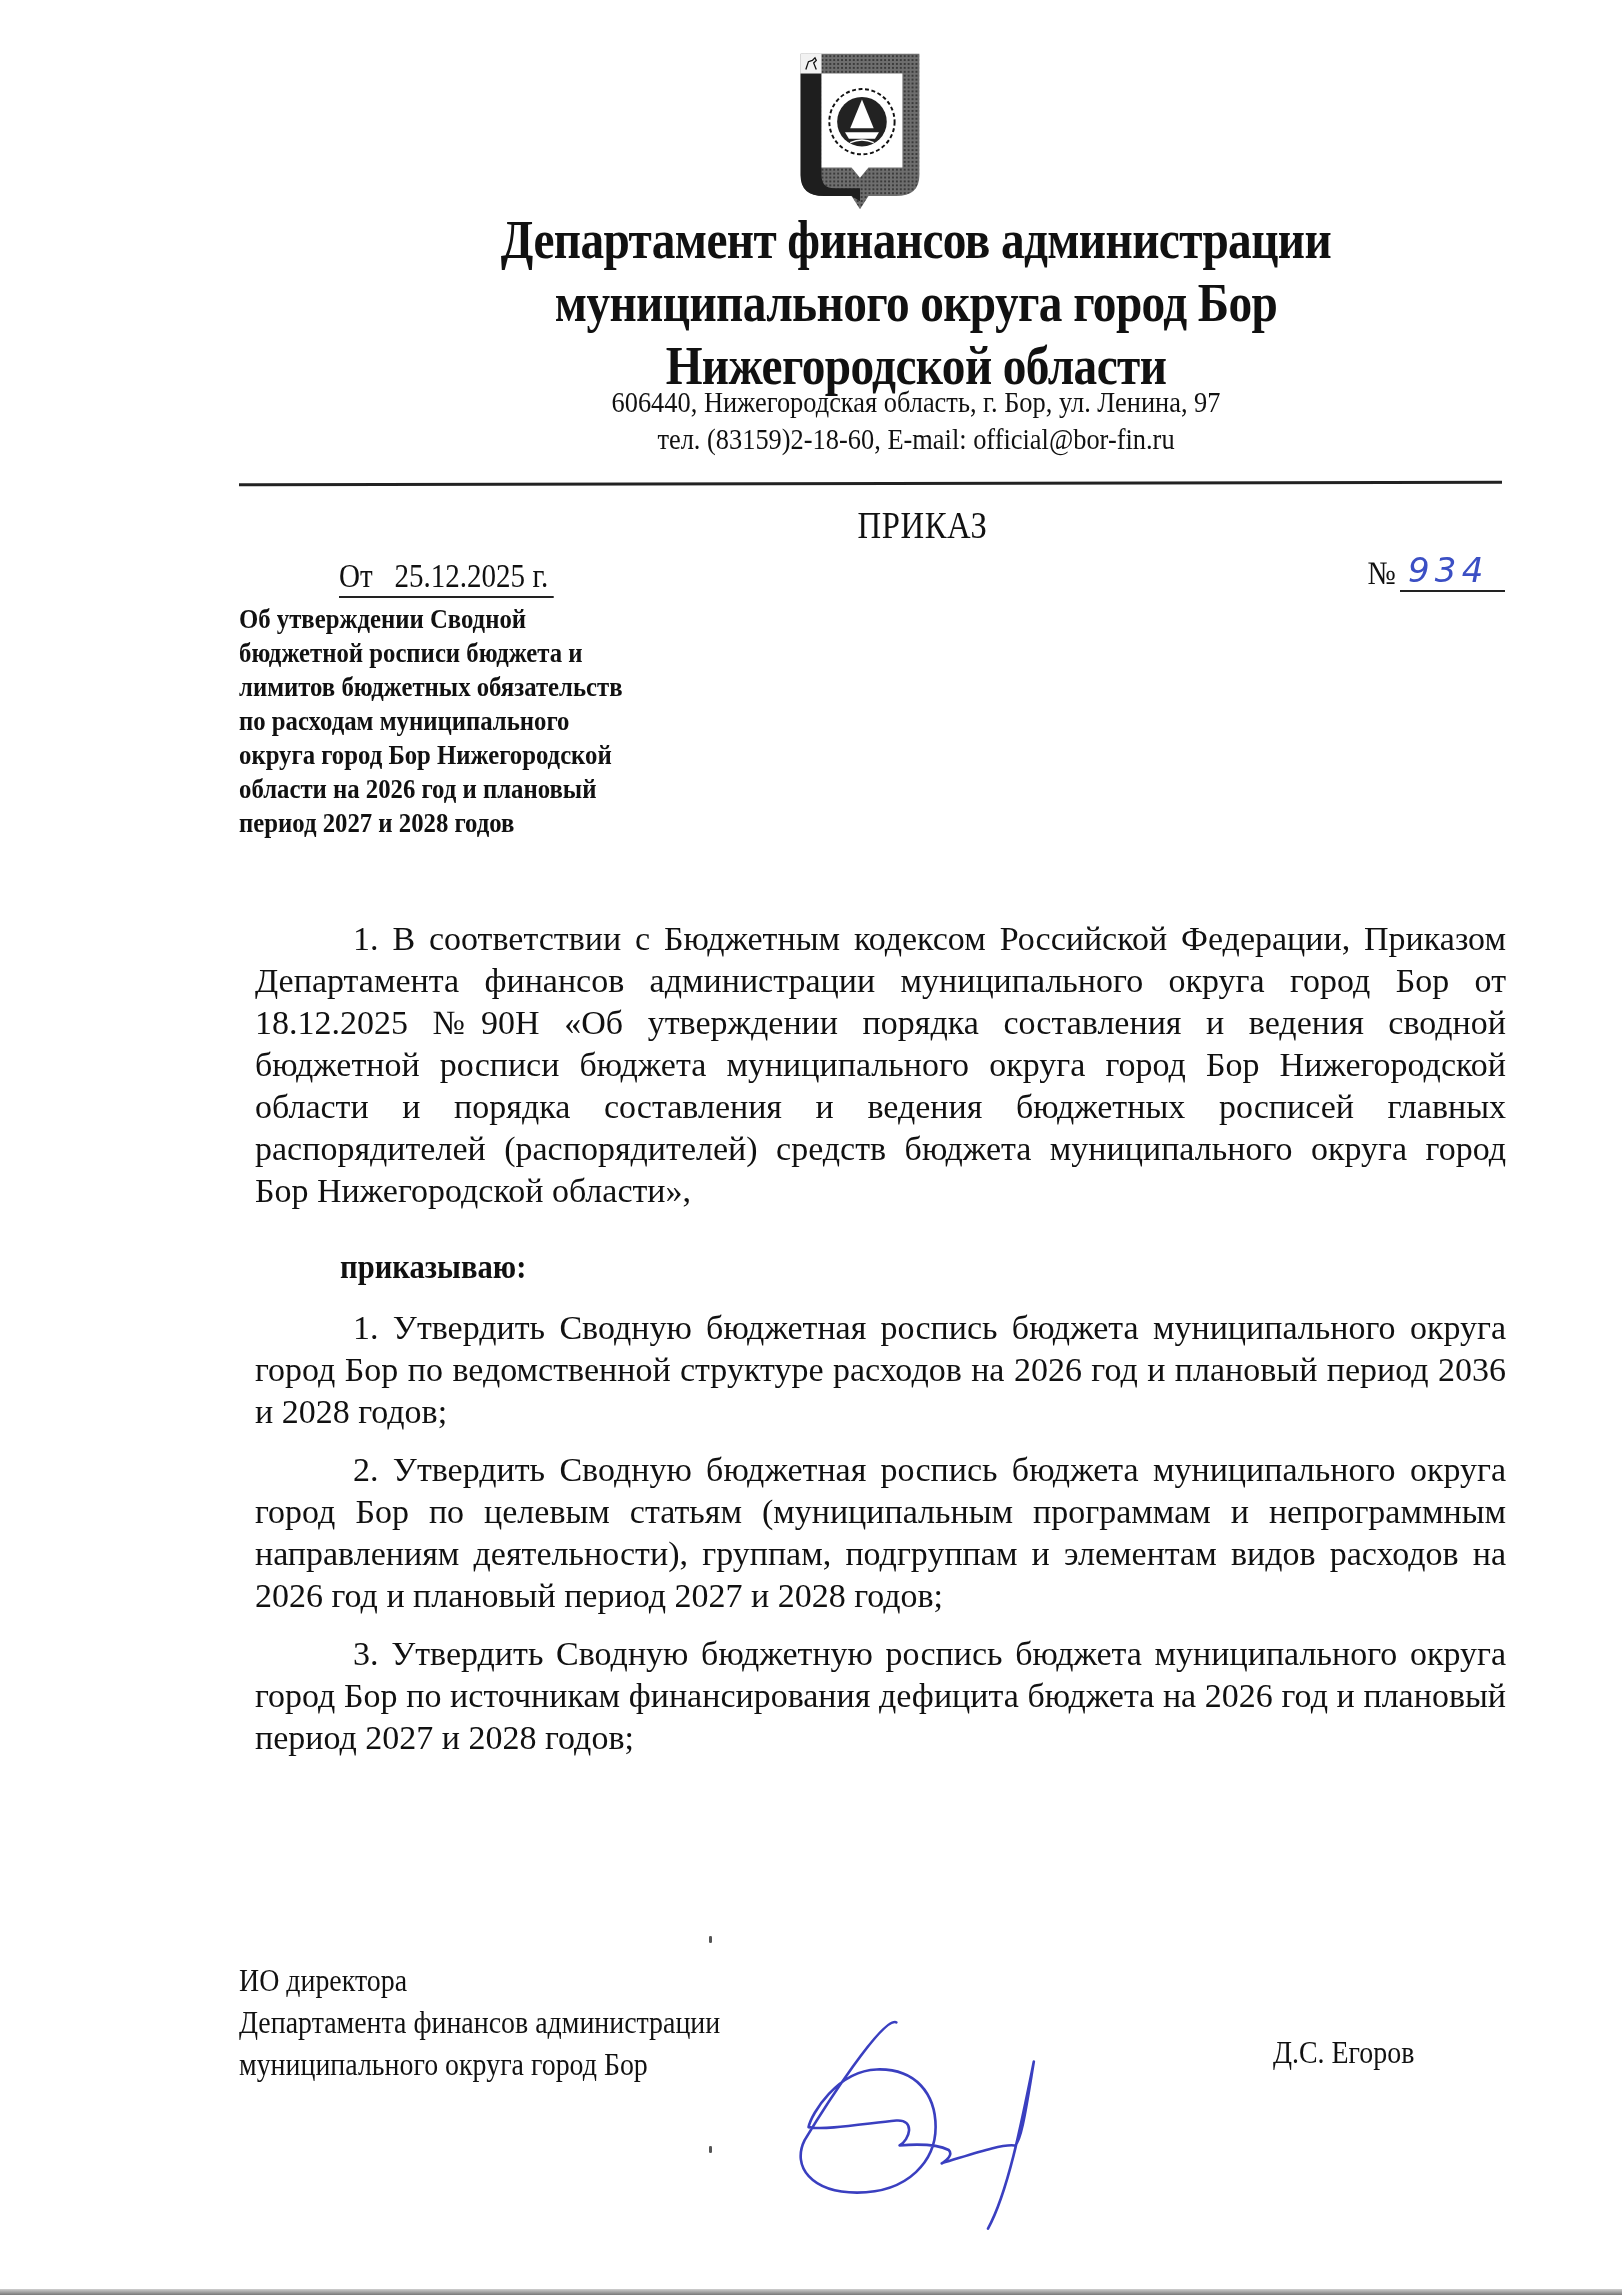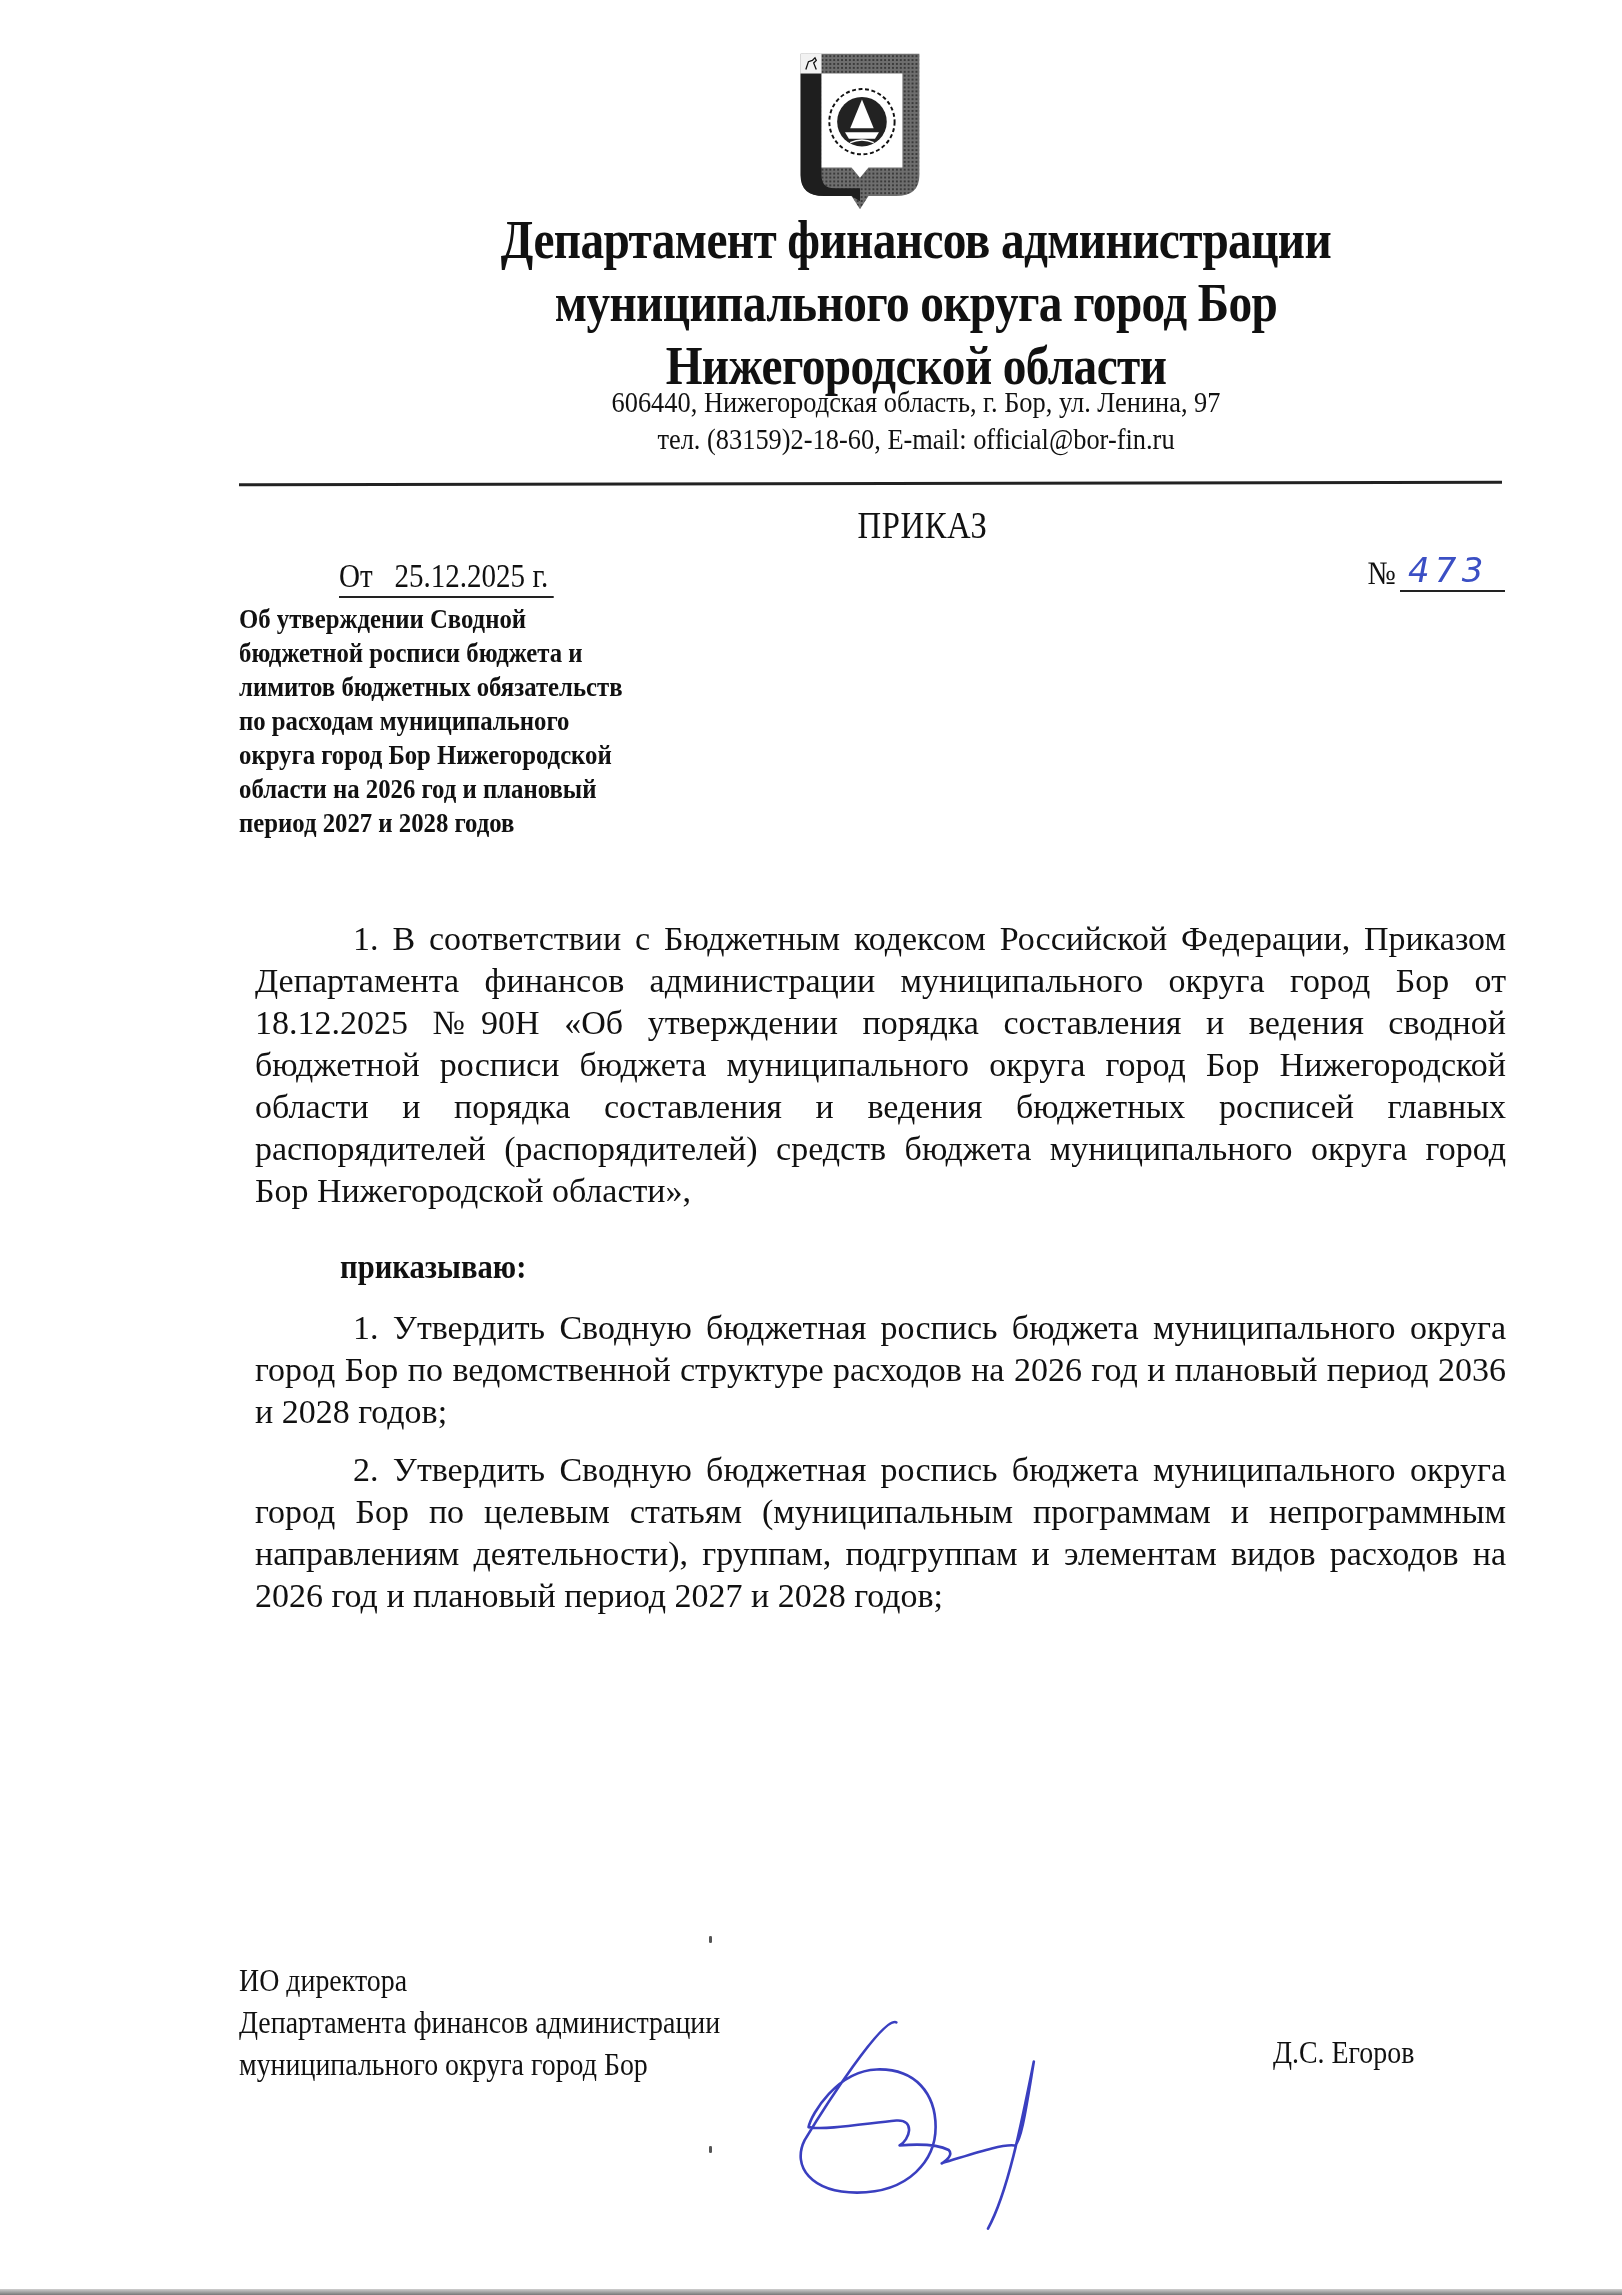--- a/index.html
+++ b/index.html
@@ -111,21 +111,21 @@
 </div>
 
 <div class="header-rule"></div>
 
 <div class="doc-type">ПРИКАЗ</div>
 
 <div class="doc-date" style="white-space:pre">От   25.12.2025 г.</div>
 
 <div class="doc-number">
   <span class="no-sign">№</span>
-  <span class="num-value">473</span>
+  <span class="num-value">934</span>
 </div>
 
 <div class="subject">
   <div>Об утверждении Сводной</div>
   <div>бюджетной росписи бюджета и</div>
   <div>лимитов бюджетных обязательств</div>
   <div>по расходам муниципального</div>
   <div>округа город Бор Нижегородской</div>
   <div>области на 2026 год и плановый</div>
   <div>период 2027 и 2028 годов</div>
@@ -133,20 +133,21 @@
 
 <div class="body-block intro">
   <p>1. В соответствии с Бюджетным кодексом Российской Федерации, Приказом Департамента финансов администрации муниципального округа город Бор от  18.12.2025 №90Н «Об утверждении порядка составления и ведения сводной бюджетной росписи бюджета муниципального округа город Бор Нижегородской области и порядка составления и ведения бюджетных росписей главных распорядителей (распорядителей) средств бюджета муниципального округа город Бор Нижегородской области»,</p>
 </div>
 
 <div class="order-word">приказываю:</div>
 
 <div class="body-block items">
   <p>1. Утвердить Сводную бюджетная роспись бюджета муниципального округа город Бор по ведомственной структуре расходов на 2026 год и плановый период 2036 и 2028 годов;</p>
   <p>2. Утвердить Сводную бюджетная роспись бюджета муниципального округа город Бор по целевым статьям (муниципальным программам и непрограммным направлениям деятельности), группам, подгруппам и элементам видов расходов на 2026 год и плановый период 2027 и 2028 годов;</p>
+  <p>3. Утвердить Сводную бюджетную роспись бюджета муниципального округа город Бор по источникам финансирования дефицита бюджета на 2026 год и плановый период 2027 и 2028 годов;</p>
 </div>
 
 <div class="sig-block">
   <div>ИО директора</div>
   <div>Департамента финансов администрации</div>
   <div>муниципального округа город Бор</div>
 </div>
 
 <div class="sig-name">Д.С. Егоров</div>
 

